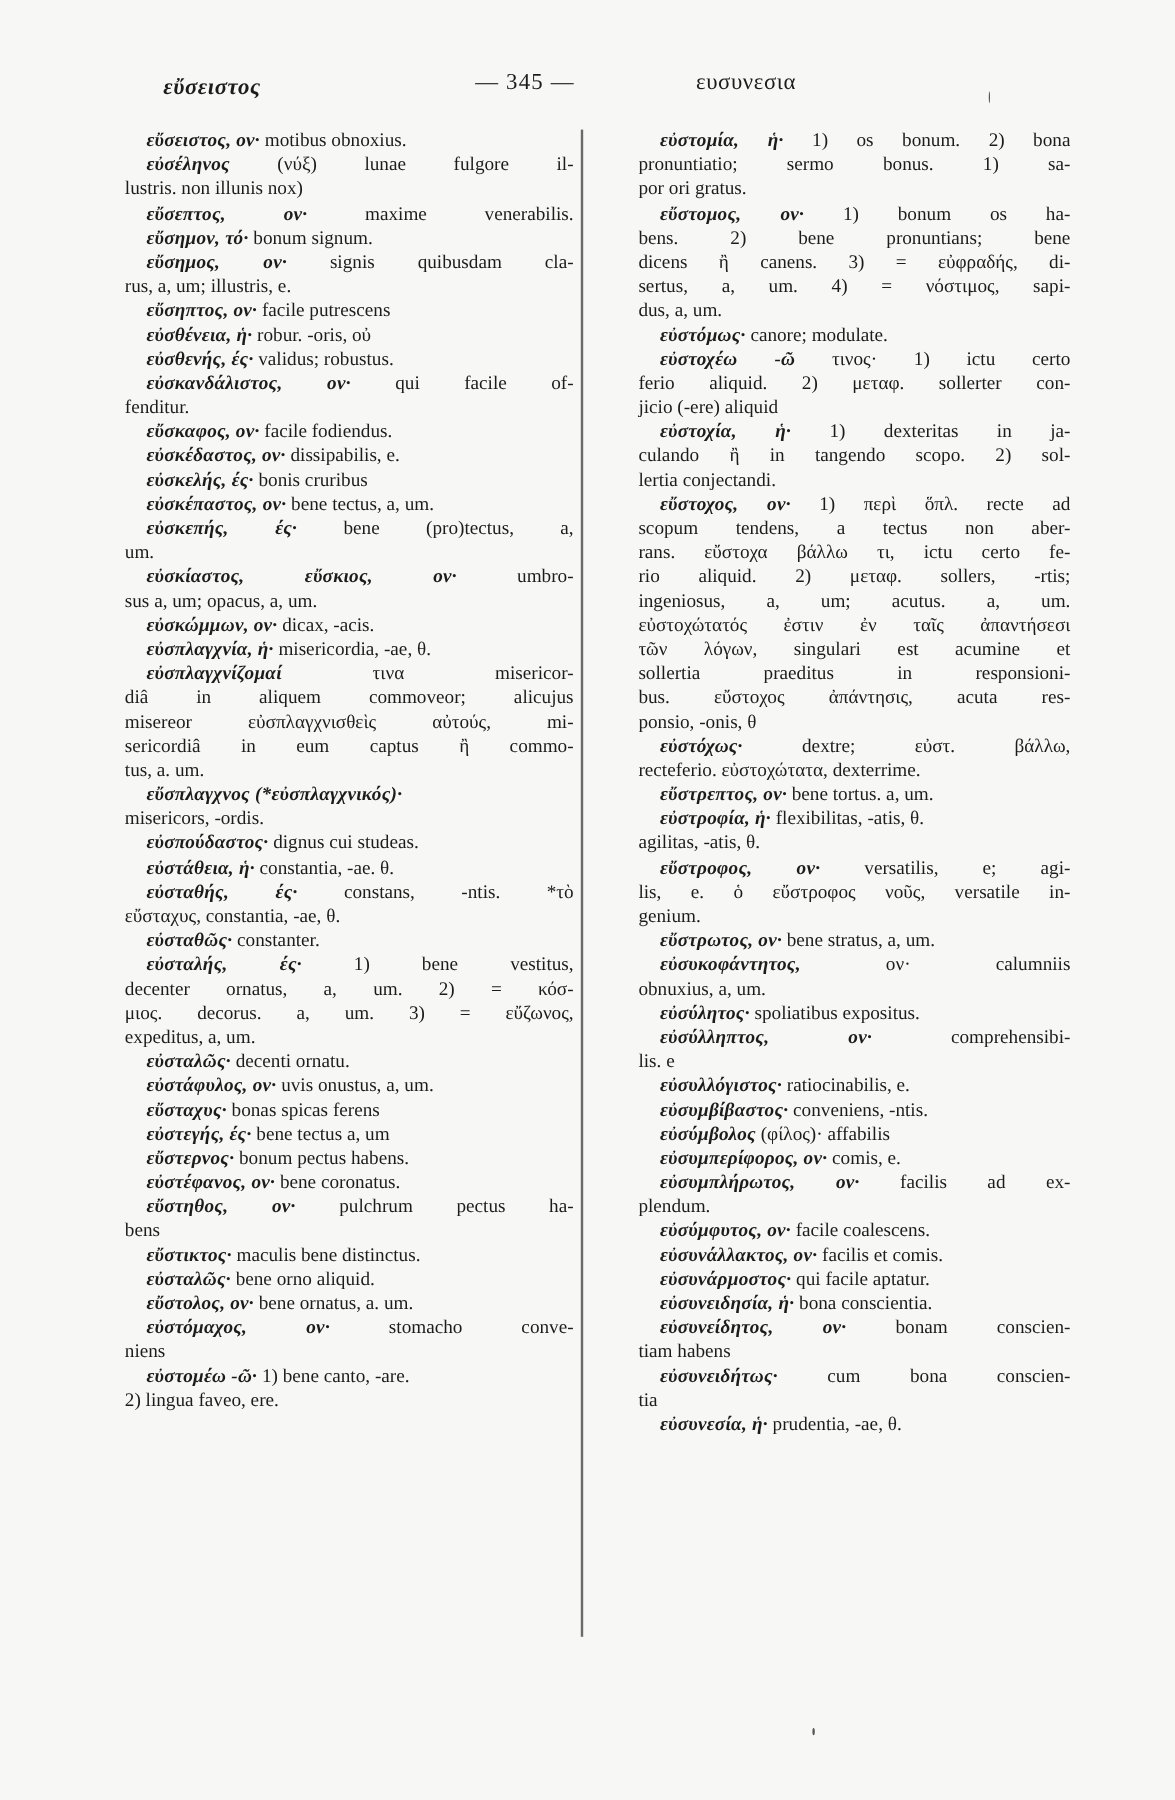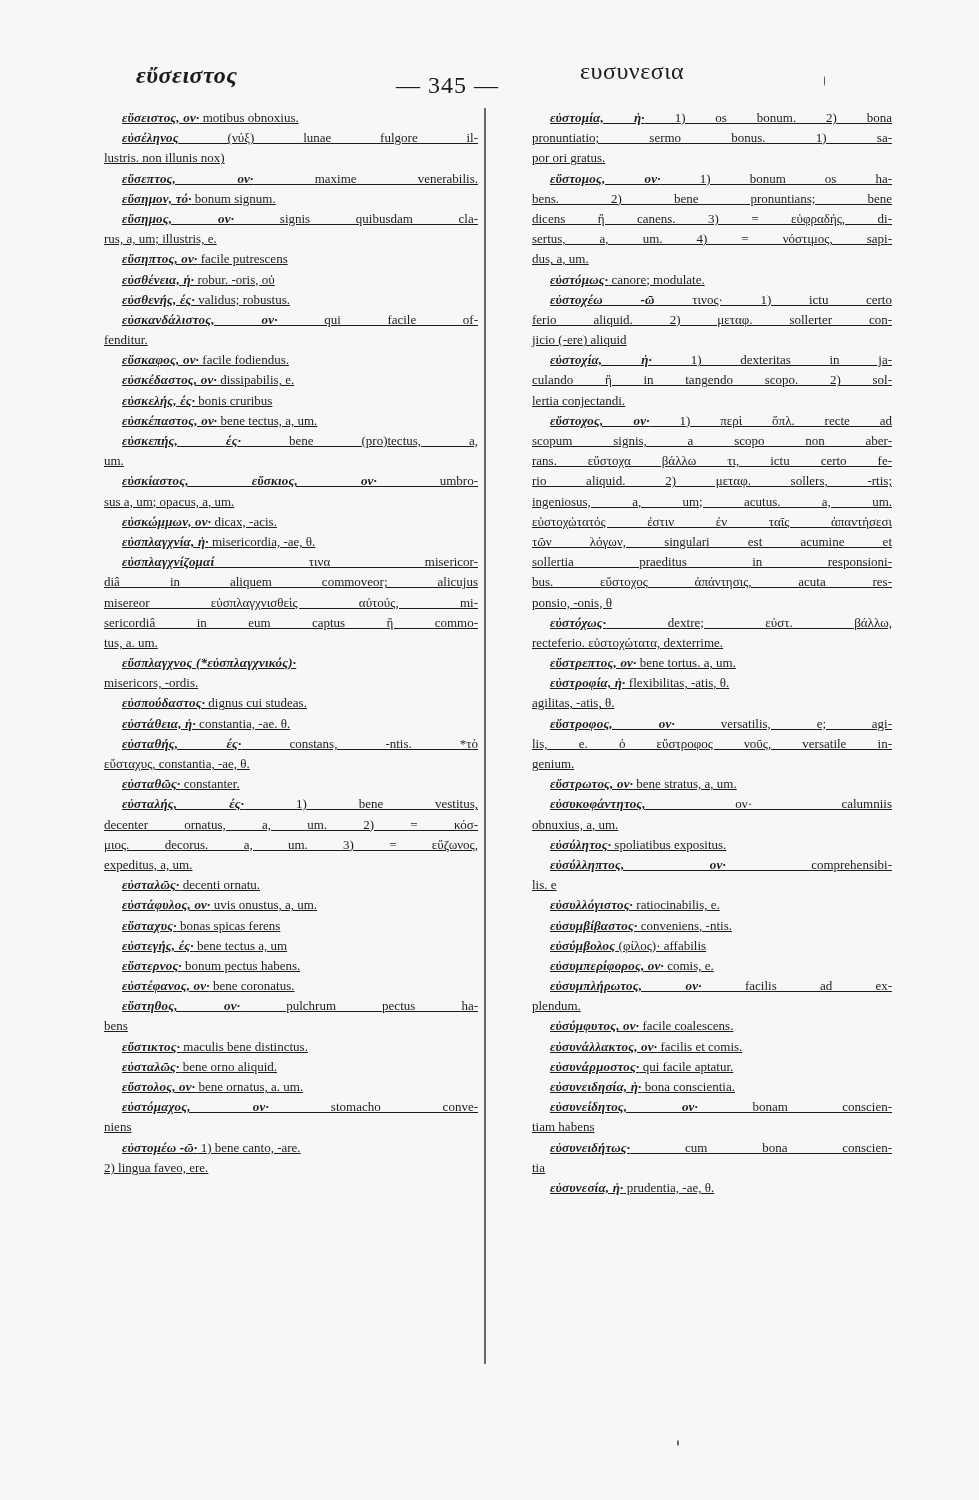--- a/index.html
+++ b/index.html
@@ -6,31 +6,30 @@
     body {
       width: 979px; height: 1500px;
       background: #f7f7f5;
       color: #1c1c1c;
       font-family: "Liberation Serif", "DejaVu Serif", serif;
       position: relative; overflow: hidden;
     }
     .page { position: absolute; left: 0; top: 0; width: 979px; height: 1500px; }
     .header {
       position: absolute; top: 52px; left: 100px; width: 760px; height: 30px;
-      font-size: 24px;
+      font-size: 19px;
     }
     .header .guide-left { position: absolute; left: 36px; top: 10px; font-style: italic; font-weight: bold; letter-spacing: 0.5px; }
-    .header .page-number { position: absolute; left: 296px; top: 6px; letter-spacing: 1px; margin-top: 14px; }
+    .header .page-number { position: absolute; left: 296px; top: 6px; letter-spacing: 1px; }
     .header .guide-right { position: absolute; left: 480px; top: 6px; letter-spacing: 0.5px; }
 
     .column {
       position: absolute; top: 108px;
-      font-size: 13px; line-height: 20.2px;
+      font-size: 16px; line-height: 20.2px;
       text-align: justify;
-      text-decoration: underline;
     }
     .col-left { left: 104px; width: 374px; }
     .col-right { left: 492px; width: 360px; margin-left: 40px; }
 
     .divider {
       position: absolute; left: 484px; top: 108px; width: 1.5px; height: 1256px;
       background: #3a3a3a; opacity: 0.75;
     }
     .line { white-space: nowrap; overflow: visible; display: block; height: 20.2px; }
     .line.justify { text-align: justify; text-align-last: justify; white-space: normal; overflow: hidden; }
@@ -115,21 +114,21 @@
       <div class="line justify"><span class="def">sertus, a, um.  4) = νόστιμος, sapi-</span></div>
       <div class="line"><span class="def">dus, a, um.</span></div>
       <div class="line indent"><span class="hw">εὐστόμως·</span><span class="def"> canore; modulate.</span></div>
       <div class="line justify indent"><span class="hw">εὐστοχέω -ῶ</span><span class="def"> τινος· 1) ictu certo</span></div>
       <div class="line justify"><span class="def">ferio aliquid. 2) μεταφ. sollerter con-</span></div>
       <div class="line"><span class="def">jicio (-ere) aliquid</span></div>
       <div class="line justify indent"><span class="hw">εὐστοχία, ἡ·</span><span class="def"> 1) dexteritas in ja-</span></div>
       <div class="line justify"><span class="def">culando ἢ in tangendo scopo. 2) sol-</span></div>
       <div class="line"><span class="def">lertia conjectandi.</span></div>
       <div class="line justify indent"><span class="hw">εὔστοχος, ον·</span><span class="def"> 1) περὶ ὅπλ. recte ad</span></div>
-      <div class="line justify"><span class="def">scopum signis, a scopo non aber-</span></div>
+      <div class="line justify"><span class="def">scopum tendens, a tectus non aber-</span></div>
       <div class="line justify"><span class="def">rans. εὔστοχα βάλλω τι, ictu certo fe-</span></div>
       <div class="line justify"><span class="def">rio aliquid.  2) μεταφ. sollers, -rtis;</span></div>
       <div class="line justify"><span class="def">ingeniosus, a, um;  acutus. a, um.</span></div>
       <div class="line justify"><span class="def">εὐστοχώτατός ἐστιν ἐν ταῖς ἀπαντήσεσι</span></div>
       <div class="line justify"><span class="def">τῶν λόγων, singulari est acumine et</span></div>
       <div class="line justify"><span class="def">sollertia praeditus in responsioni-</span></div>
       <div class="line justify"><span class="def">bus. εὔστοχος ἀπάντησις, acuta res-</span></div>
       <div class="line"><span class="def">ponsio, -onis, θ</span></div>
       <div class="line justify indent"><span class="hw">εὐστόχως·</span><span class="def"> dextre; εὐστ. βάλλω,</span></div>
       <div class="line"><span class="def">recteferio. εὐστοχώτατα, dexterrime.</span></div>

